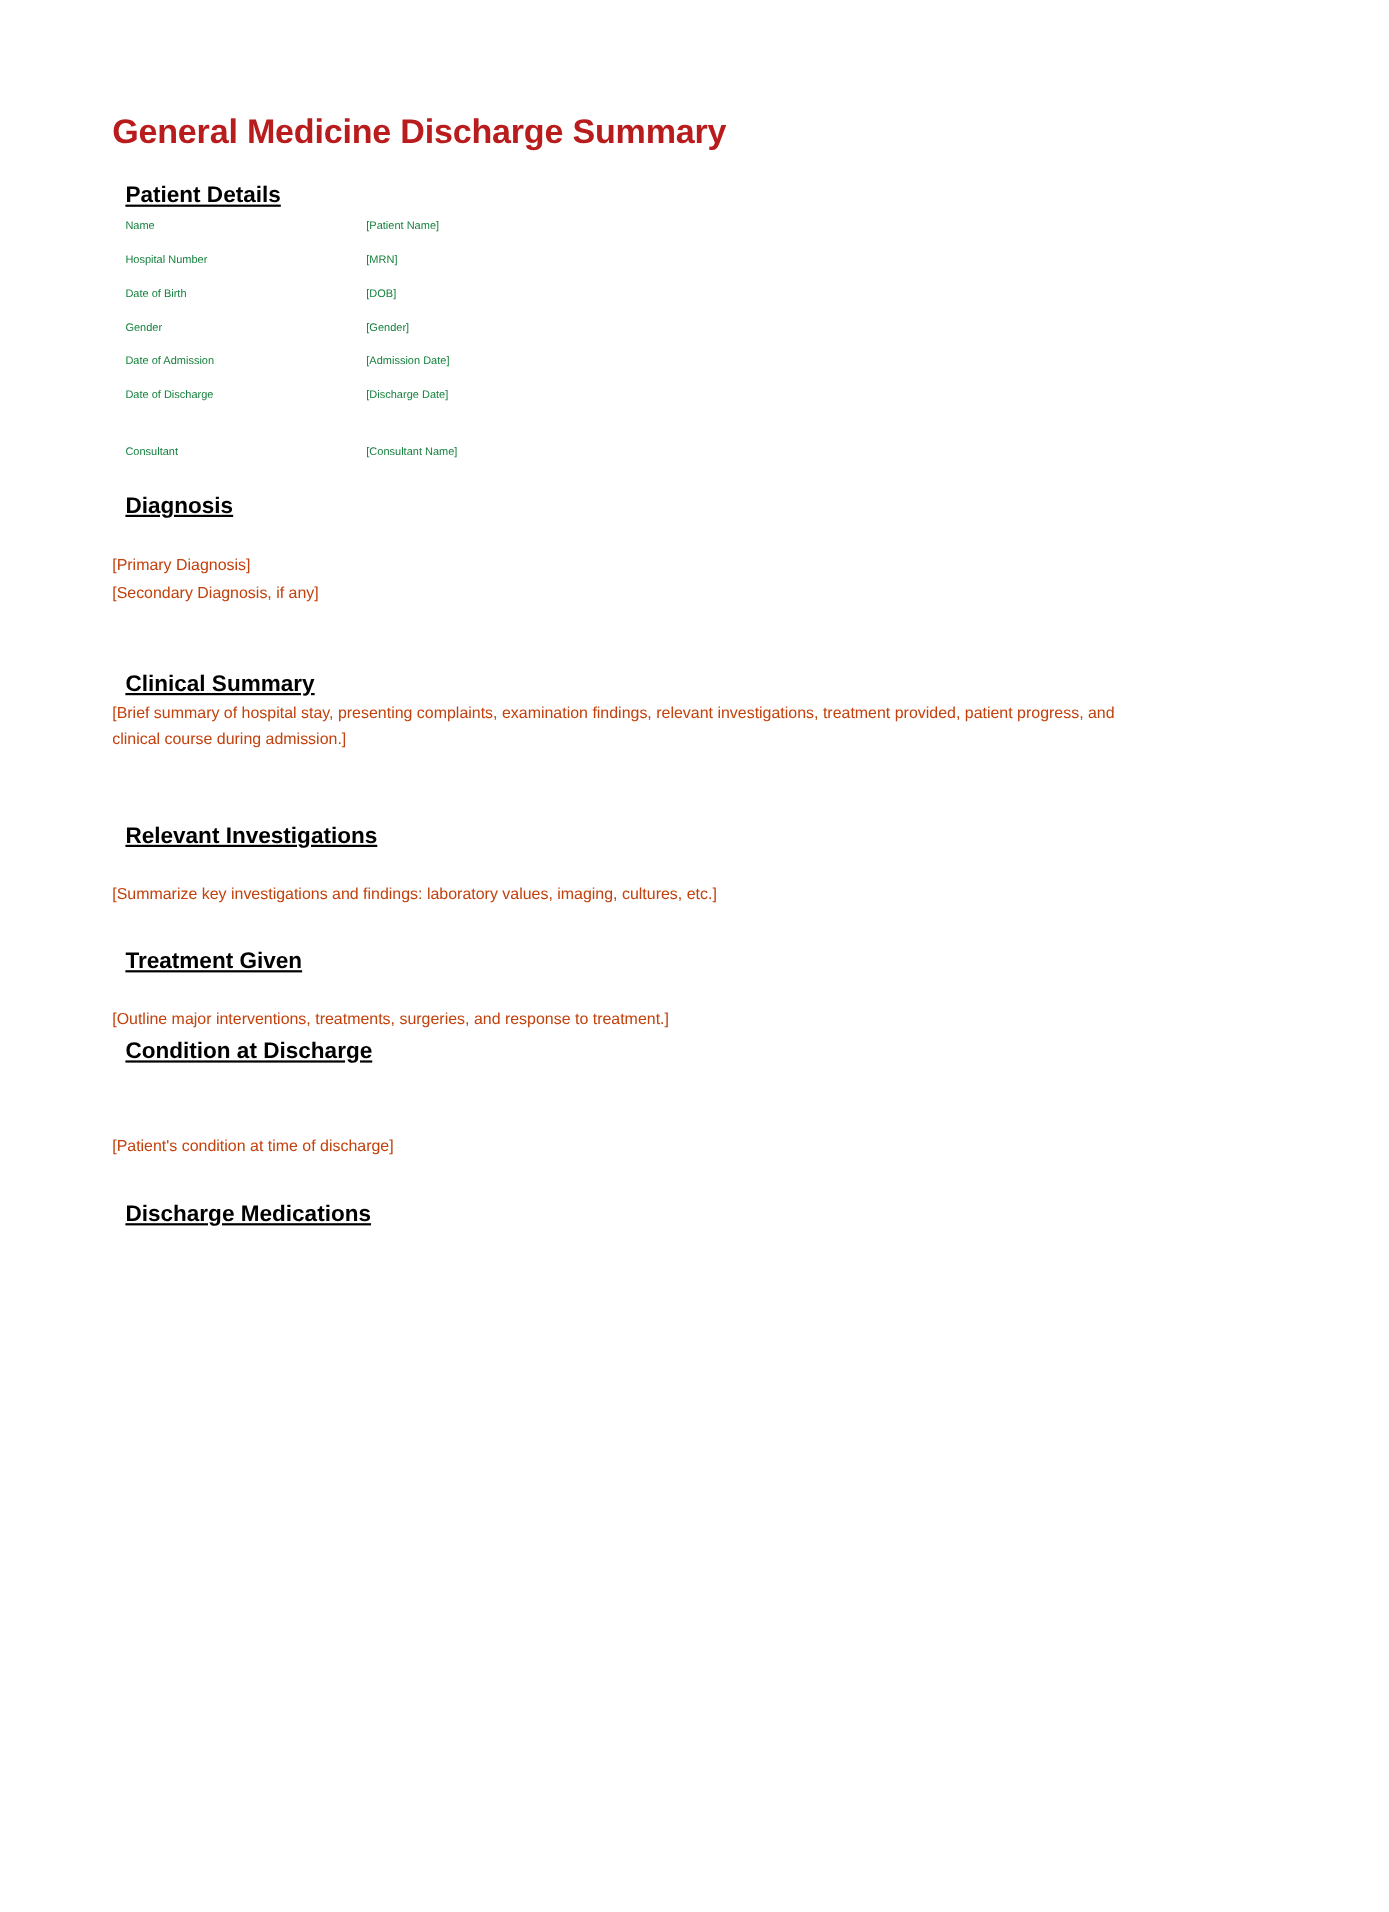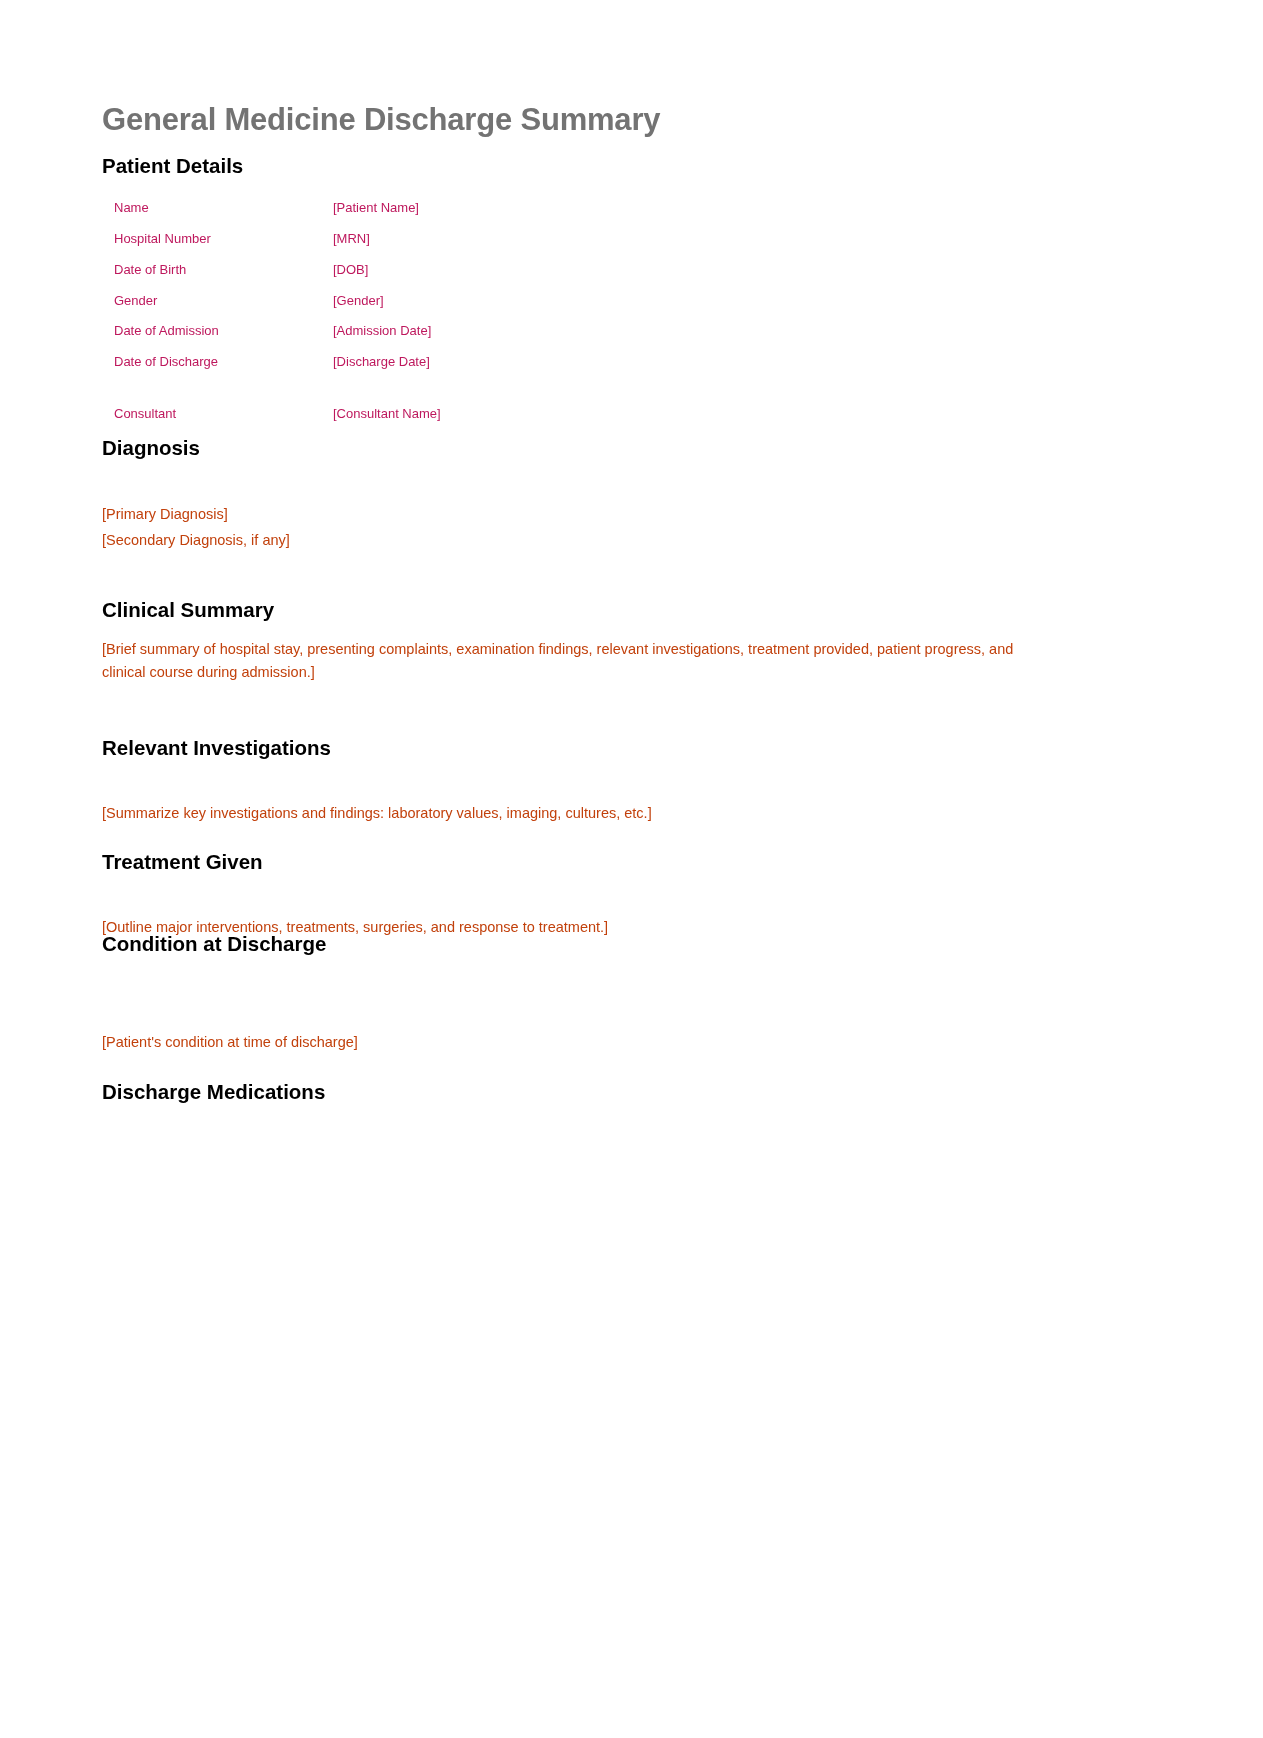--- a/index.html
+++ b/index.html
@@ -30,40 +30,41 @@
   h1.doc-title {
     font-size: 31px;
     font-weight: bold;
     letter-spacing: -0.2px;
     margin: 0;
     padding: 0;
     position: absolute;
     left: 2px;
     top: 103px;
     line-height: 1.1;
-    color: #737373;
+    color: #b91c1c;
   }
 
   h2.section-title {
     font-size: 20.5px;
     font-weight: bold;
-    margin: 0;
+    margin: 12px;
     padding: 0;
     position: absolute;
     left: 2px;
     line-height: 1.1;
     color: #000000;
+    text-decoration: underline;
   }
 
   .field-row {
     position: absolute;
     left: 14px;
-    font-size: 13px;
+    font-size: 10px;
     line-height: 1.2;
-    color: #be185d;
+    color: #15803d;
     white-space: nowrap;
   }
   .field-label {
     display: inline-block;
     width: 219px;
     vertical-align: top;
   }
   .field-value {
     display: inline-block;
     vertical-align: top;

